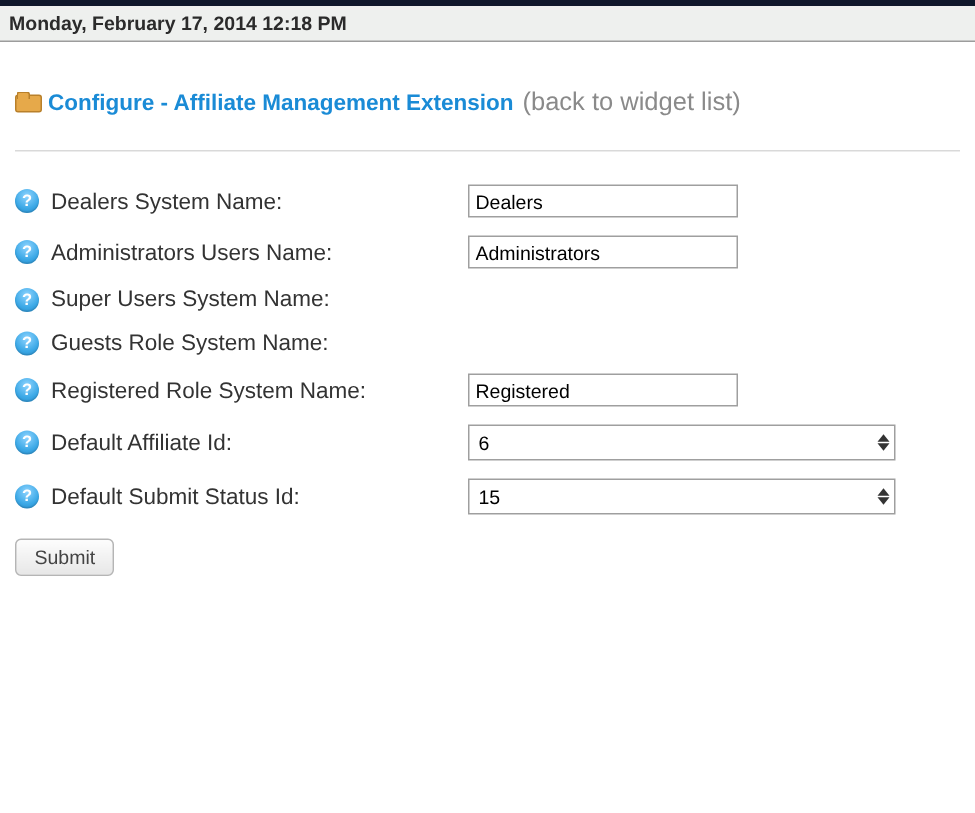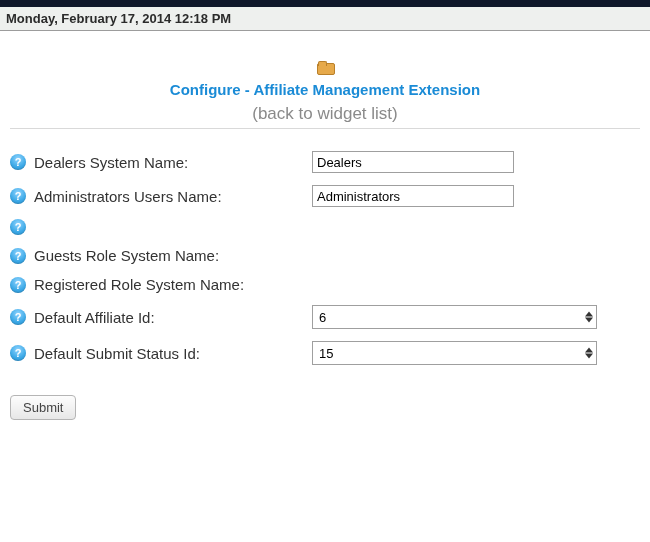--- a/index.html
+++ b/index.html
@@ -7,37 +7,36 @@
     margin: 0;
     padding: 0;
     font-family: Arial, Helvetica, sans-serif;
     font-size: 13px;
     color: #333;
     background: #fff;
     width: 650px;
   }
   .datebar {
     background: #eef0ee;
-    border-top: 7px solid #0f172a;
+    border-top: 4px solid #0f172a;
     border-bottom: 1px solid #9c9c9c;
     padding: 4px 6px;
     font-weight: bold;
     color: #2b2b2b;
     font-size: 13px;
   }
   .page {
     padding: 30px 10px 10px 10px;
   }
   .title-row {
     display: flex;
     align-items: center;
     gap: 6px;
-    padding-bottom: 4px;
+    padding-bottom: 22px;
     border-bottom: 1px solid #d9d9d9;
-    flex-direction: column;
   }
   .folder-icon {
     width: 16px; height: 14px; display: inline-block;
     position: relative;
   }
   .folder-icon::before {
     content: "";
     position: absolute;
     left: 0; bottom: 0;
     width: 16px; height: 10px;
@@ -87,21 +86,21 @@
     box-shadow: inset 0 -1px 1px rgba(0,0,0,0.15);
     flex-shrink: 0;
     cursor: help;
   }
   .label {
     width: 270px;
     color: #333;
     font-size: 15px;
   }
   .text-input {
-    width: 202px;
+    width: 180px;
     height: 22px;
     border: 1px solid #9f9f9f;
     background: #fff;
     font-size: 13px;
     padding: 1px 4px;
     font-family: inherit;
   }
   .num-input {
     width: 285px;
     height: 24px;
@@ -127,21 +126,21 @@
   }
   .spin-btn {
     width: 0; height: 0;
     border-left: 4px solid transparent;
     border-right: 4px solid transparent;
     cursor: pointer;
   }
   .spin-up { border-bottom: 5px solid #333; }
   .spin-down { border-top: 5px solid #333; }
   .submit-btn {
-    margin-top: 24px;
+    margin-top: 10px;
     padding: 4px 12px;
     font-size: 13px;
     border: 1px solid #b5b5b5;
     border-radius: 4px;
     background: linear-gradient(#fdfdfd, #e7e7e7);
     color: #444;
     cursor: pointer;
     font-family: inherit;
   }
 </style>
@@ -169,30 +168,32 @@
     </div>
 
     <div class="row">
       <span class="help-icon">?</span>
       <span class="label">Administrators Users Name:</span>
       <input class="text-input" value="Administrators" style="">
     </div>
 
     <div class="row">
       <span class="help-icon">?</span>
+      <span class="label">Super Users System Name:</span>
     </div>
 
     <div class="row">
       <span class="help-icon">?</span>
       <span class="label">Guests Role System Name:</span>
     </div>
 
     <div class="row">
       <span class="help-icon">?</span>
       <span class="label">Registered Role System Name:</span>
+      <input class="text-input" value="Registered" style="">
     </div>
 
     <div class="row">
       <span class="help-icon">?</span>
       <span class="label">Default Affiliate Id:</span>
       <span class="num-wrap">
         <input class="num-input" value="6" style="">
         <span class="spin">
           <span class="spin-btn spin-up"></span>
           <span class="spin-btn spin-down"></span>

